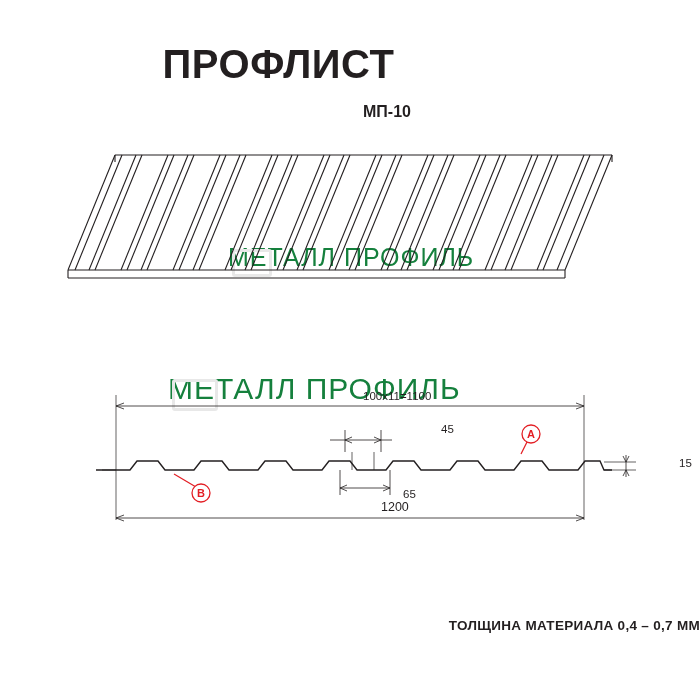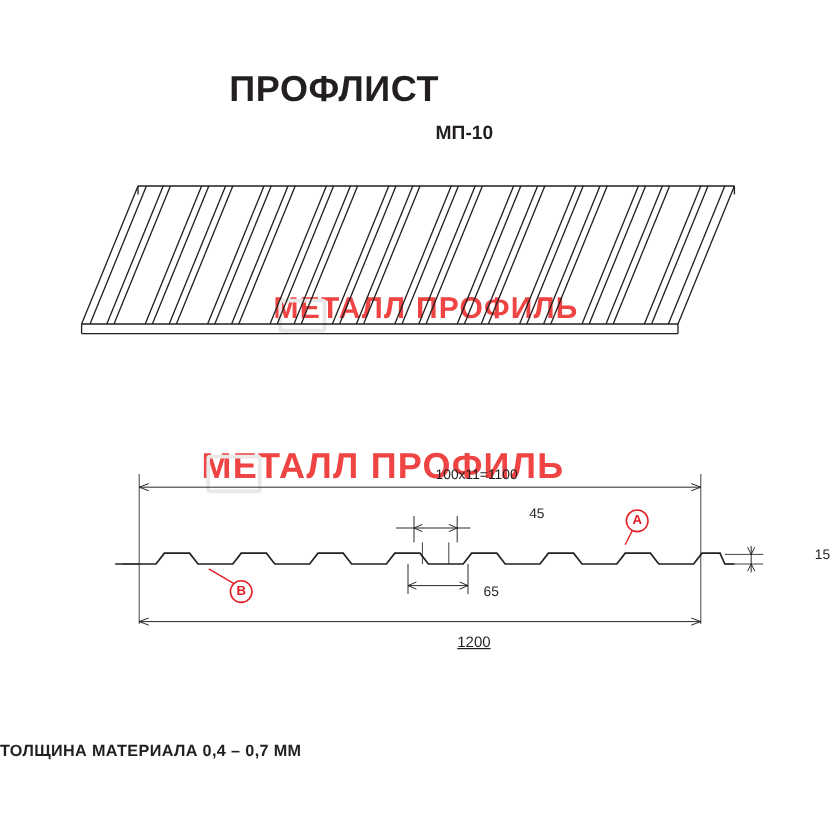--- a/index.html
+++ b/index.html
@@ -15,58 +15,58 @@
     overflow: hidden;
     position: relative;
   }
   .page {
     position: relative;
     width: 700px;
     height: 700px;
   }
   .title {
     position: absolute;
-    top: 58px;
+    top: 42px;
     left: 0;
     width: 557px;
     text-align: center;
-    font-size: 30px;
+    font-size: 40px;
     font-weight: bold;
     letter-spacing: 0.5px;
   }
   .subtitle {
     position: absolute;
     top: 103px;
     left: 0;
     width: 700px;
     text-align: center;
     font-size: 16px;
     font-weight: bold;
     padding-left: 37px;
   }
   .footer {
     position: absolute;
     top: 618px;
     left: 0;
     width: 700px;
-    text-align: left;
+    text-align: right;
     font-size: 13.5px;
     font-weight: bold;
     letter-spacing: 0.3px;
   }
   .svg-layer {
     position: absolute;
     top: 0;
     left: 0;
   }
   .wm {
     position: absolute;
     font-family: "Liberation Sans", sans-serif;
-    font-weight: bold;
-    color: #ef4444;
+    font-weight: normal;
+    color: #15803d;
     white-space: nowrap;
     letter-spacing: 1px;
     user-select: none;
   }
   .wm1 {
     left: 228px;
     top: 243px;
     font-size: 25px;
   }
   .wm2 {
@@ -237,20 +237,20 @@
     <g fill="#ffffff" stroke="#e31e24" stroke-width="1.3">
       <circle cx="531" cy="434" r="9"></circle>
       <circle cx="201" cy="493" r="9"></circle>
     </g>
   </svg>
 
   <div class="dim-label" style="left:316px;top:390px;">100х11=1100</div>
   <div class="dim-label" style="left:394px;top:423px;">45</div>
   <div class="dim-label" style="left:356px;top:488px;">65</div>
   <div class="dim-label" style="left:632px;top:457px;">15</div>
-  <div class="dim-label" style="left:334px;top:528px;font-size:12.5px;text-decoration:underline;">1200</div>
+  <div class="dim-label" style="left:334px;top:500px;font-size:12.5px;">1200</div>
 
   <div class="callout-label" style="left:527px;top:428px;">А</div>
   <div class="callout-label" style="left:197px;top:487px;">В</div>
 
   <div class="footer">ТОЛЩИНА МАТЕРИАЛА 0,4 – 0,7 ММ</div>
 
 </div>
 
 </body></html>

